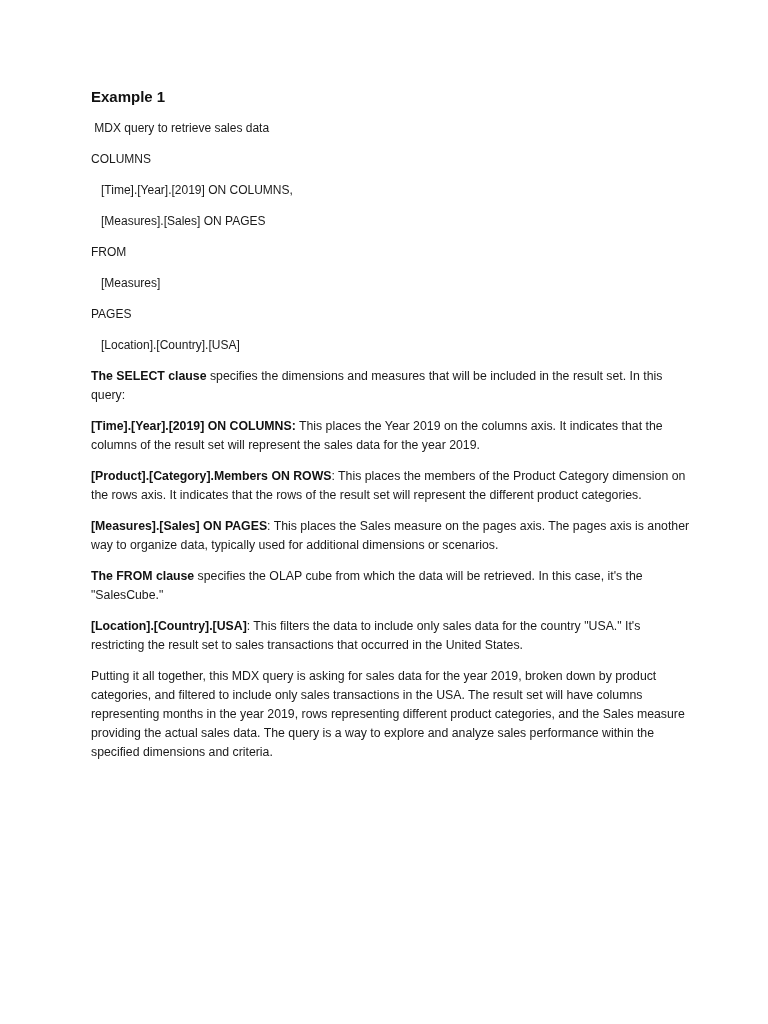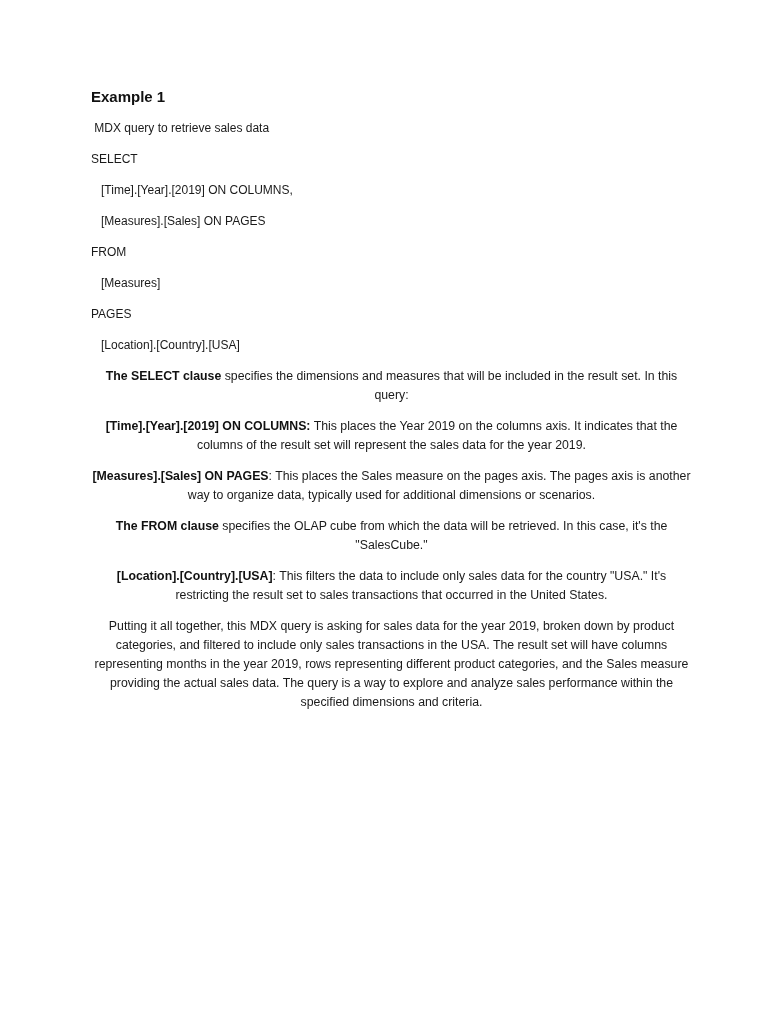--- a/index.html
+++ b/index.html
@@ -34,48 +34,48 @@
     margin: 0 0 12px 0;
     white-space: pre-wrap;
   }
   .doc-line.indented {
     padding-left: 10px;
   }
   .doc-para {
     font-size: 12.3px;
     line-height: 19px;
     margin: 0 0 12px 0;
-    text-align: center;
   }
   .doc-para .lead-bold {
     font-weight: bold;
     color: #111111;
   }
 </style>
 </head>
 <body>
 
 <div class="doc-page">
 
   <h1 class="doc-heading">Example 1</h1>
 
   <p class="doc-line"> MDX query to retrieve sales data</p>
 
-  <p class="doc-line">SELECT</p>
+  <p class="doc-line">COLUMNS</p>
   <p class="doc-line indented">[Time].[Year].[2019] ON COLUMNS,</p>
   <p class="doc-line indented">[Measures].[Sales] ON PAGES</p>
   <p class="doc-line">FROM</p>
   <p class="doc-line indented">[Measures]</p>
   <p class="doc-line">PAGES</p>
   <p class="doc-line indented">[Location].[Country].[USA]</p>
 
   <p class="doc-para"><span class="lead-bold">The SELECT clause</span><span> specifies the dimensions and measures that will be included in the result set. In this query:</span></p>
 
   <p class="doc-para"><span class="lead-bold">[Time].[Year].[2019] ON COLUMNS:</span><span> This places the Year 2019 on the columns axis. It indicates that the columns of the result set will represent the sales data for the year 2019.</span></p>
 
+  <p class="doc-para"><span class="lead-bold">[Product].[Category].Members ON ROWS</span><span>: This places the members of the Product Category dimension on the rows axis. It indicates that the rows of the result set will represent the different product categories.</span></p>
 
   <p class="doc-para"><span class="lead-bold">[Measures].[Sales] ON PAGES</span><span>: This places the Sales measure on the pages axis. The pages axis is another way to organize data, typically used for additional dimensions or scenarios.</span></p>
 
   <p class="doc-para"><span class="lead-bold">The FROM clause</span><span> specifies the OLAP cube from which the data will be retrieved. In this case, it's the "SalesCube."</span></p>
 
 
   <p class="doc-para"><span class="lead-bold">[Location].[Country].[USA]</span><span>: This filters the data to include only sales data for the country "USA." It's restricting the result set to sales transactions that occurred in the United States.</span></p>
 
   <p class="doc-para"><span class="lead-bold"></span><span>Putting it all together, this MDX query is asking for sales data for the year 2019, broken down by product categories, and filtered to include only sales transactions in the USA. The result set will have columns representing months in the year 2019, rows representing different product categories, and the Sales measure providing the actual sales data. The query is a way to explore and analyze sales performance within the specified dimensions and criteria.</span></p>
 

